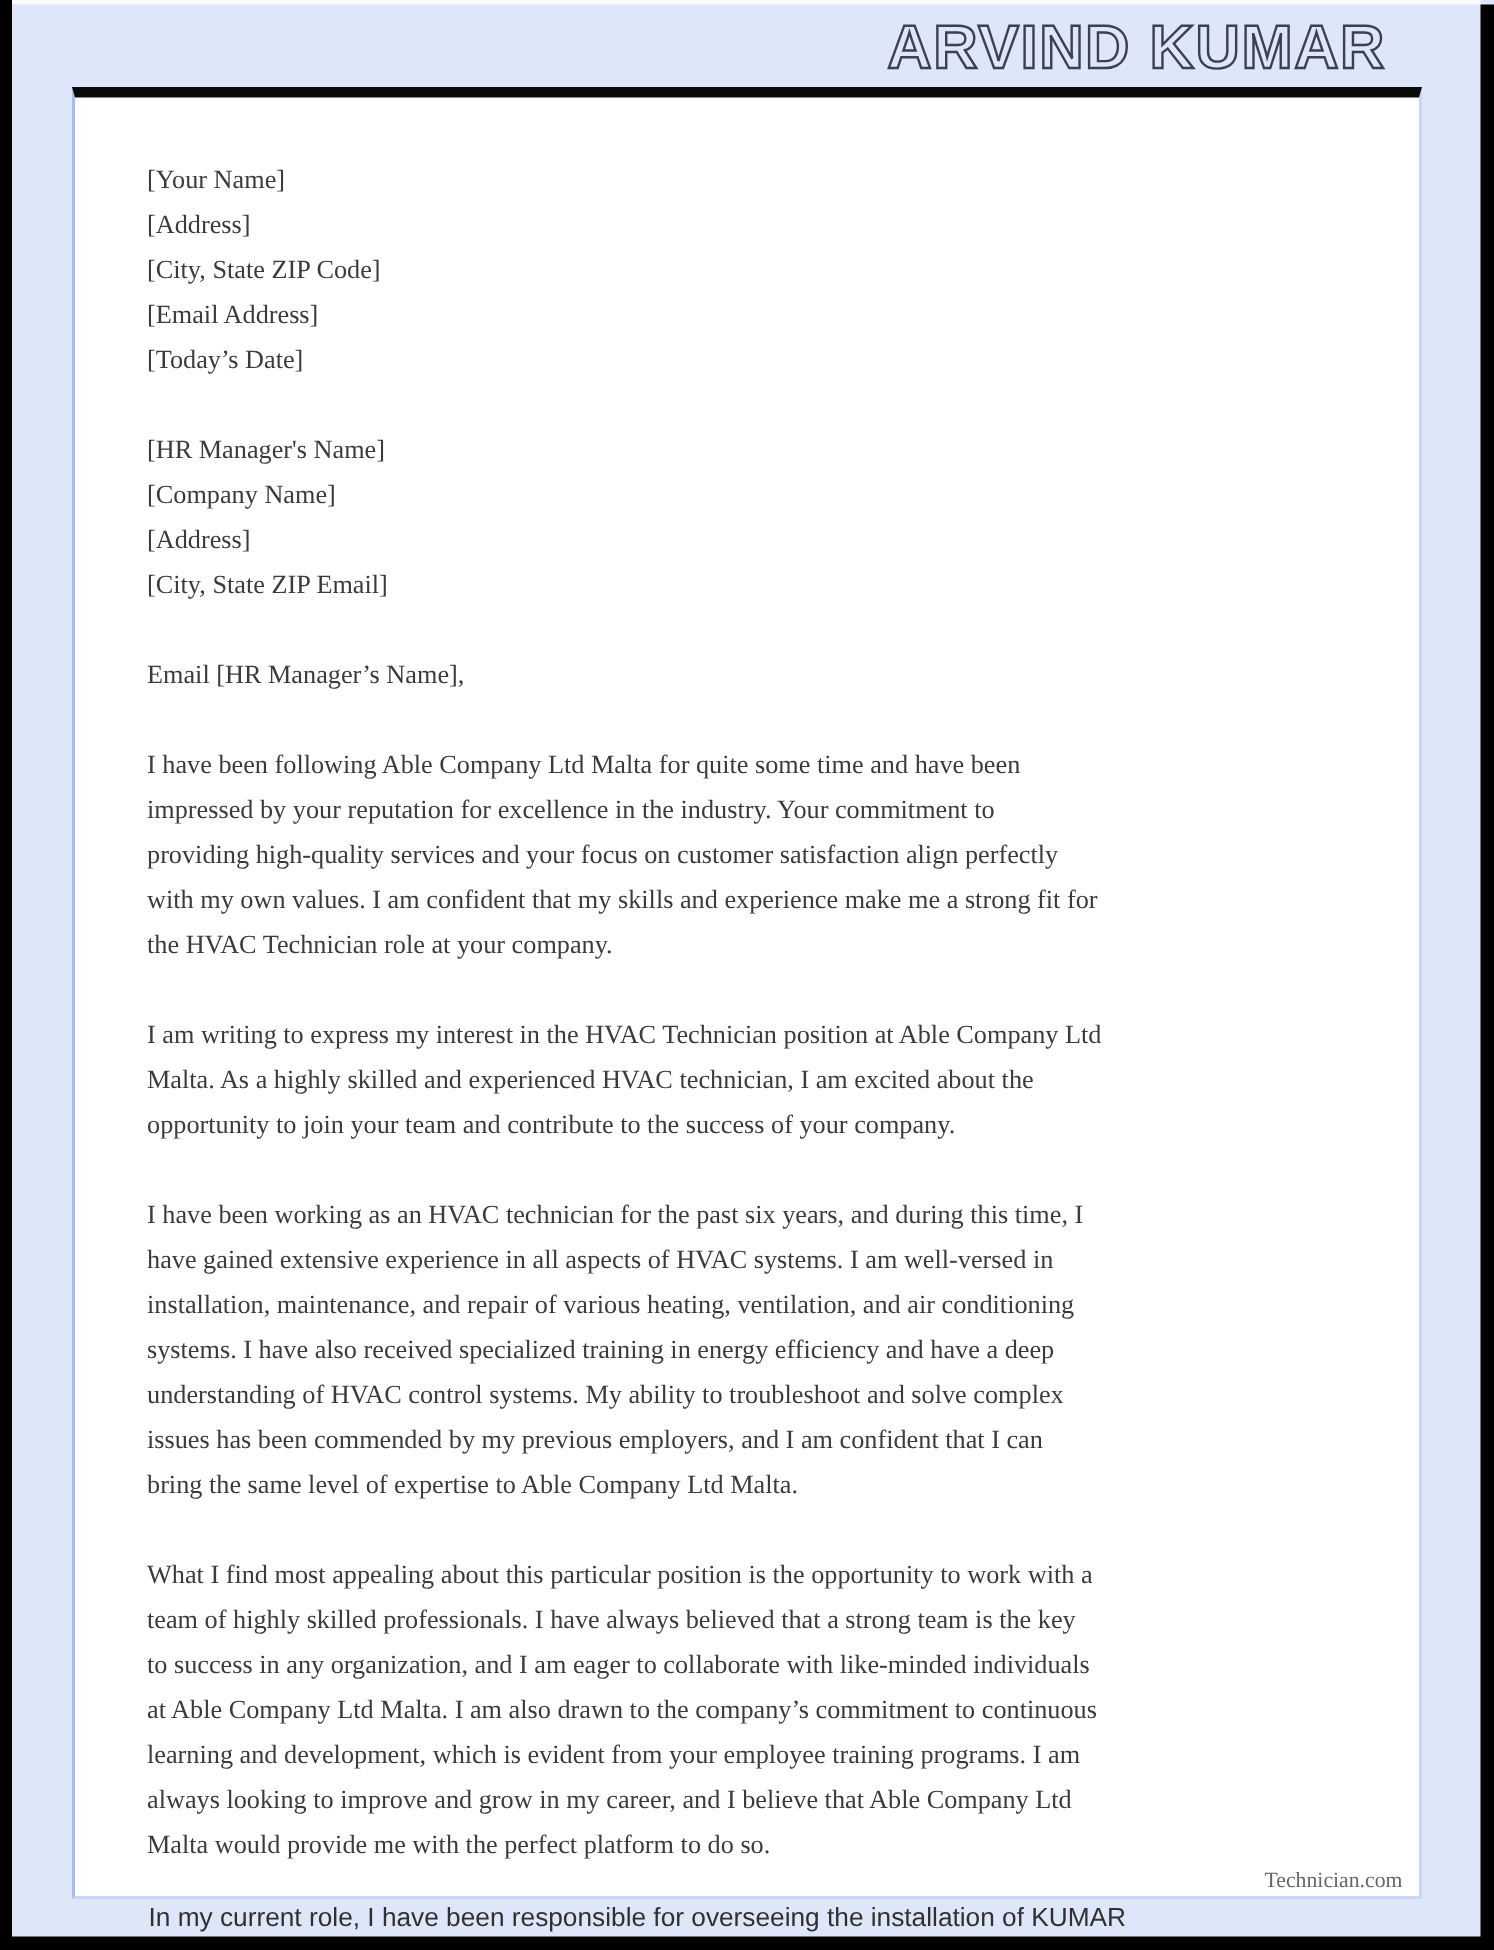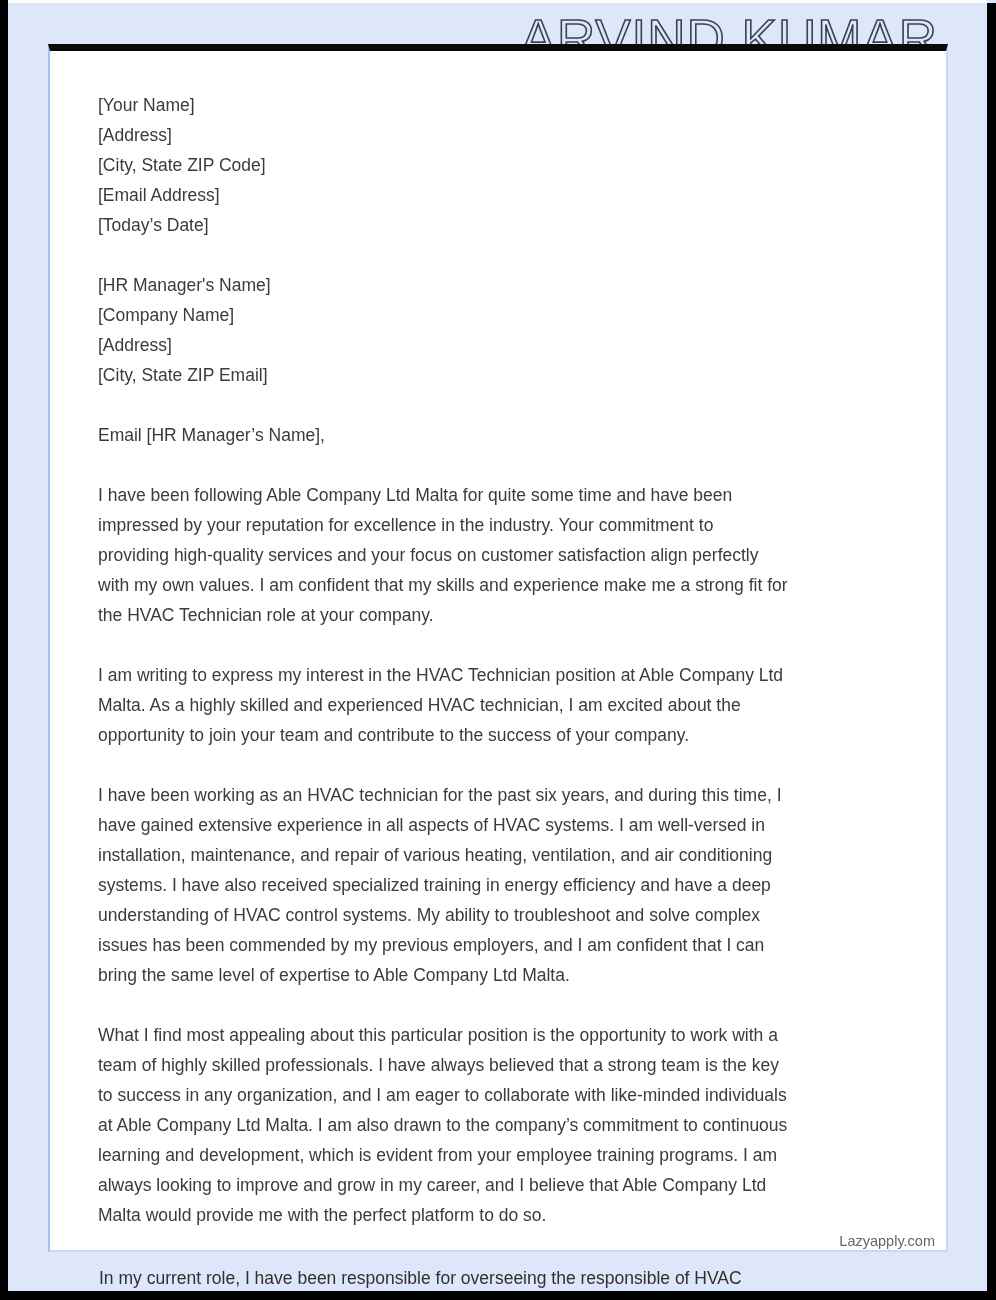--- a/index.html
+++ b/index.html
@@ -17,43 +17,44 @@
   
   .frame-left   { position: absolute; left: 0; top: 0; width: 8px; height: 100%; background: #000; }
   .frame-right  { position: absolute; right: 0; top: 3px; width: 9px; height: 100%; background: #000; }
   .frame-bottom { position: absolute; left: 0; bottom: 0; width: 100%; height: 9px; background: #000; }
   .frame-top-gap{ position: absolute; left: 8px; right: 9px; top: 0; height: 3px; background: #fbfcff; }
 
   
   .header-name {
     position: absolute;
     top: 8px;
-    right: 58px;
-    font-size: 53px;
-    font-weight: 400;
+    right: 72px;
+    font-size: 41px;
+    font-weight: 700;
     letter-spacing: 1px;
     color: transparent;
     -webkit-text-stroke: 1.6px #3a4150;
     text-stroke: 1.6px #3a4150;
     white-space: nowrap;
   }
 
   
   .page {
     position: absolute;
     left: 48px;
-    top: 44px;
+    top: 58px;
     width: 900px;
     height: 1208px;
     background: #ffffff;
     border-top: 7px solid #0a0a0a;
     border-left: 2px solid #a9bfec;
     border-right: 2px solid #c9d6f4;
     border-bottom: 2px solid #c9d6f4;
     padding: 39px 48px 0 48px;
+    font-family: Liberation Serif, serif;
   }
   .page p {
     font-size: 17.5px;
     line-height: 30px;
     font-weight: 400;
     color: #3b3b3b;
     white-space: pre-line;
     margin: 0 0 30px 0;
   }
   .watermark {
@@ -117,17 +118,17 @@
 bring the same level of expertise to Able Company Ltd Malta.</p>
 
     <p>What I find most appealing about this particular position is the opportunity to work with a
 team of highly skilled professionals. I have always believed that a strong team is the key
 to success in any organization, and I am eager to collaborate with like-minded individuals
 at Able Company Ltd Malta. I am also drawn to the company’s commitment to continuous
 learning and development, which is evident from your employee training programs. I am
 always looking to improve and grow in my career, and I believe that Able Company Ltd
 Malta would provide me with the perfect platform to do so.</p>
 
-    <div class="watermark">Lazyapply.com</div>
+    <div class="watermark">Technician.com</div>
   </div>
 
-  <div class="overflow-line">In my current role, I have been responsible for overseeing the responsible of HVAC</div>
+  <div class="overflow-line">In my current role, I have been responsible for overseeing the installation of KUMAR</div>
 </div>
 
 </body></html>

